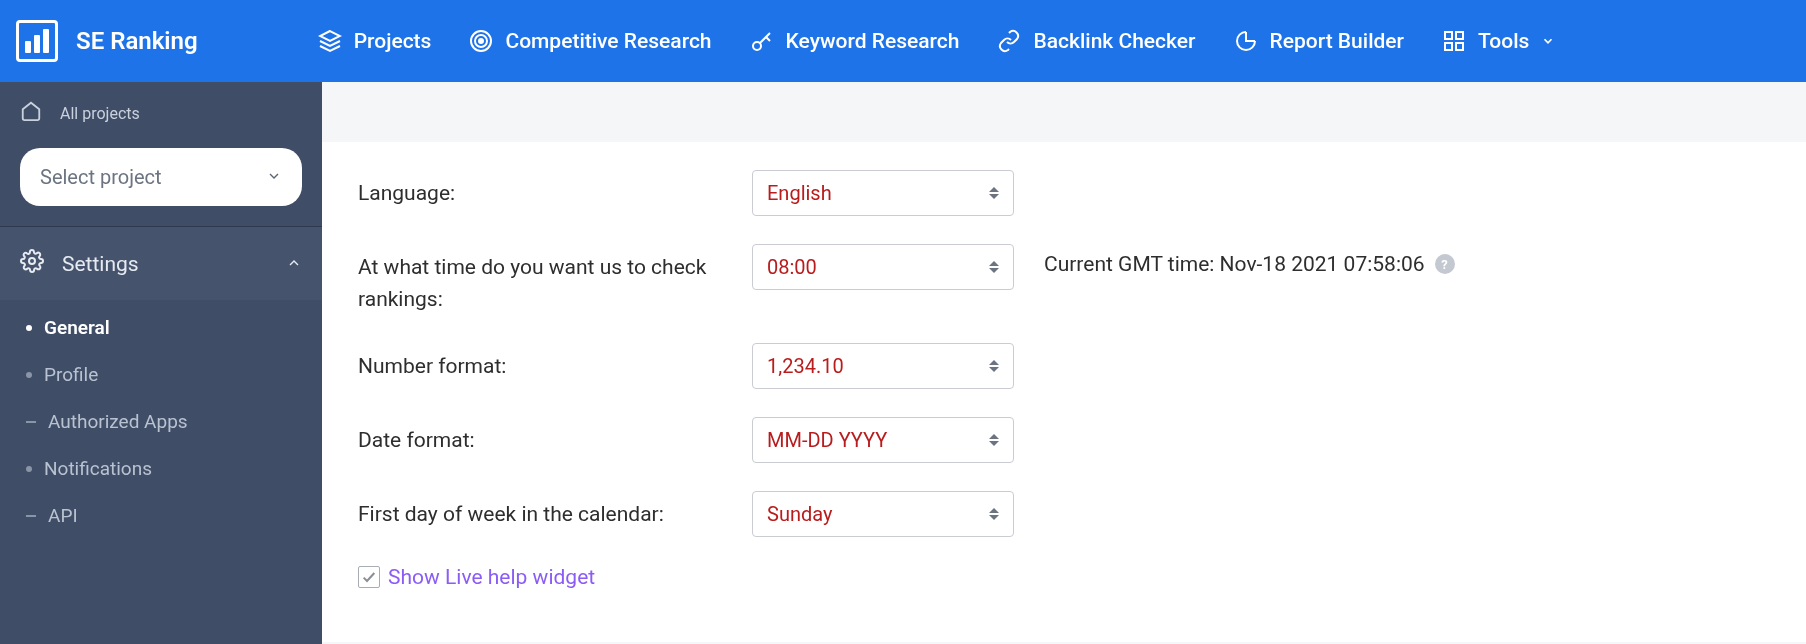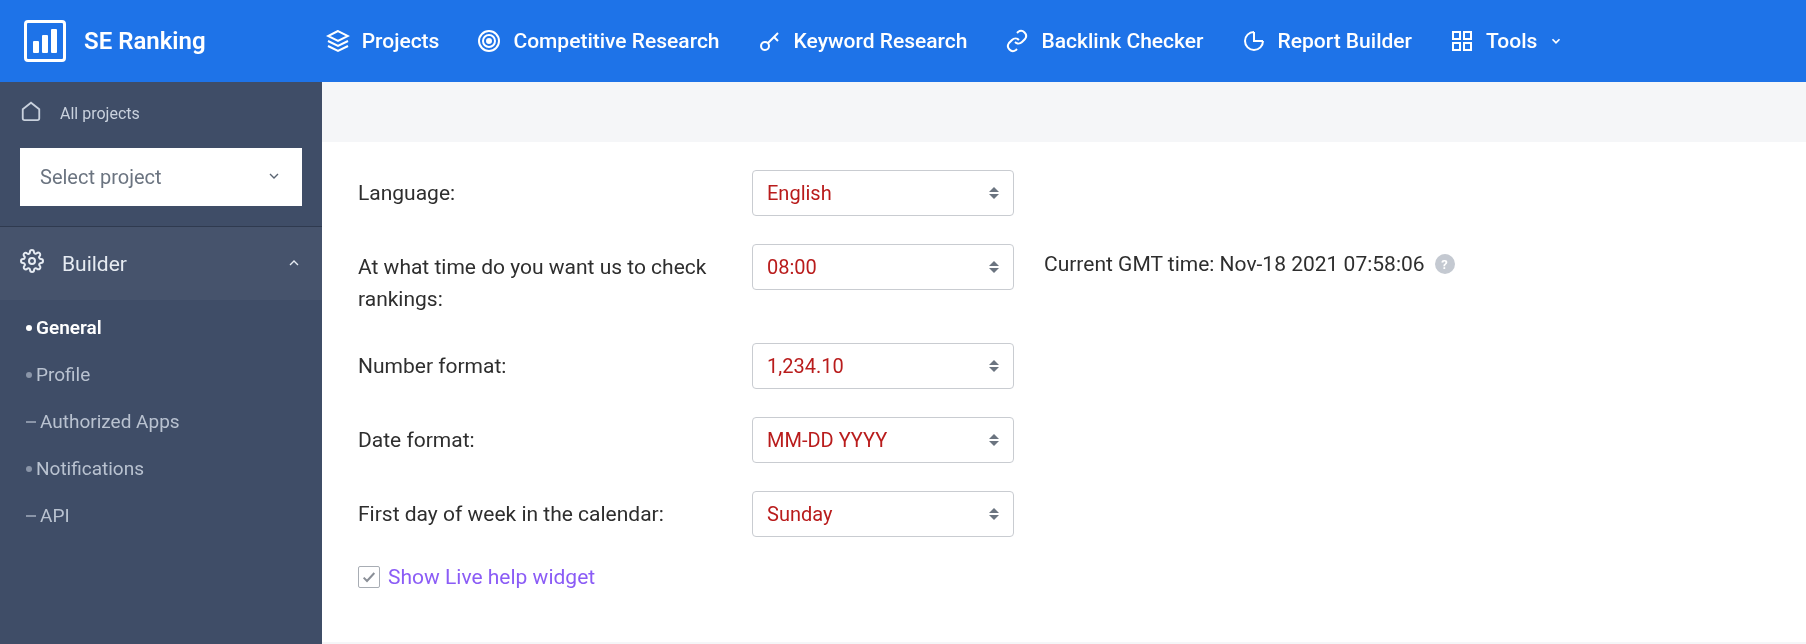--- a/index.html
+++ b/index.html
@@ -8,21 +8,21 @@
   background: #f5f6f8;
   width: 1806px;
   height: 644px;
   overflow: hidden;
 }
 .header {
   background: #1e73e8;
   height: 82px;
   display: flex;
   align-items: center;
-  padding: 0 24px;
+  padding: 0 16px;
   color: #fff;
 }
 .logo-box {
   display: flex;
   align-items: center;
   gap: 18px;
 }
 .logo-square {
   width: 42px;
   height: 42px;
@@ -84,21 +84,21 @@
   gap: 18px;
   font-size: 16px;
   color: #c9d1dd;
   cursor: pointer;
   margin-bottom: 22px;
 }
 .select-project {
   background: #fff;
   color: #6b7480;
   height: 58px;
-  border-radius: 0;
+  border-radius: 20px;
   display: flex;
   align-items: center;
   justify-content: space-between;
   padding: 0 20px;
   font-size: 20px;
   cursor: pointer;
 }
 .sidebar-divider {
   height: 1px;
   background: #2f3a4f;
@@ -111,21 +111,21 @@
   font-size: 21px;
   color: #e6ebf2;
   cursor: pointer;
   background: #46536c;
 }
 .sidebar-section-left { display:flex; align-items:center; gap: 18px; }
 .submenu { list-style: none; padding: 4px 0; }
 .submenu li {
   display: flex;
   align-items: center;
-  gap: 4px;
+  gap: 12px;
   padding: 12px 26px;
   font-size: 19px;
   color: #b9c2d0;
   cursor: pointer;
   text-align: right;
 }
 .submenu li.active { color: #fff; font-weight: 600; }
 .submenu-bullet {
   width: 6px; height: 6px; border-radius: 50%; background: #8a95a8;
 }
@@ -310,21 +310,21 @@
     </div>
     <div class="sidebar-divider"></div>
     <div class="sidebar-section">
       <div class="sidebar-section-left">
         <span>
           <svg width="24" height="24" viewBox="0 0 24 24" fill="none" stroke="#e6ebf2" stroke-width="2">
               <circle cx="12" cy="12" r="3"></circle>
               <path d="M19.4 15a1.65 1.65 0 0 0 .33 1.82l.06.06a2 2 0 1 1-2.83 2.83l-.06-.06a1.65 1.65 0 0 0-1.82-.33 1.65 1.65 0 0 0-1 1.51V21a2 2 0 0 1-4 0v-.09a1.65 1.65 0 0 0-1-1.51 1.65 1.65 0 0 0-1.82.33l-.06.06a2 2 0 1 1-2.83-2.83l.06-.06a1.65 1.65 0 0 0 .33-1.82 1.65 1.65 0 0 0-1.51-1H3a2 2 0 0 1 0-4h.09a1.65 1.65 0 0 0 1.51-1 1.65 1.65 0 0 0-.33-1.82l-.06-.06a2 2 0 1 1 2.83-2.83l.06.06a1.65 1.65 0 0 0 1.82.33h0a1.65 1.65 0 0 0 1-1.51V3a2 2 0 0 1 4 0v.09a1.65 1.65 0 0 0 1 1.51h0a1.65 1.65 0 0 0 1.82-.33l.06-.06a2 2 0 1 1 2.83 2.83l-.06.06a1.65 1.65 0 0 0-.33 1.82v0a1.65 1.65 0 0 0 1.51 1H21a2 2 0 0 1 0 4h-.09a1.65 1.65 0 0 0-1.51 1z"></path>
             </svg>
         </span>
-        <span>Builder</span>
+        <span>Settings</span>
       </div>
       <span>
         <svg width="16" height="16" viewBox="0 0 24 24" fill="none" stroke="#e6ebf2" stroke-width="2">
             <polyline points="18 15 12 9 6 15"></polyline>
           </svg>
       </span>
     </div>
     <ul class="submenu">
       <li class="active">
         <span class="submenu-bullet"></span>

